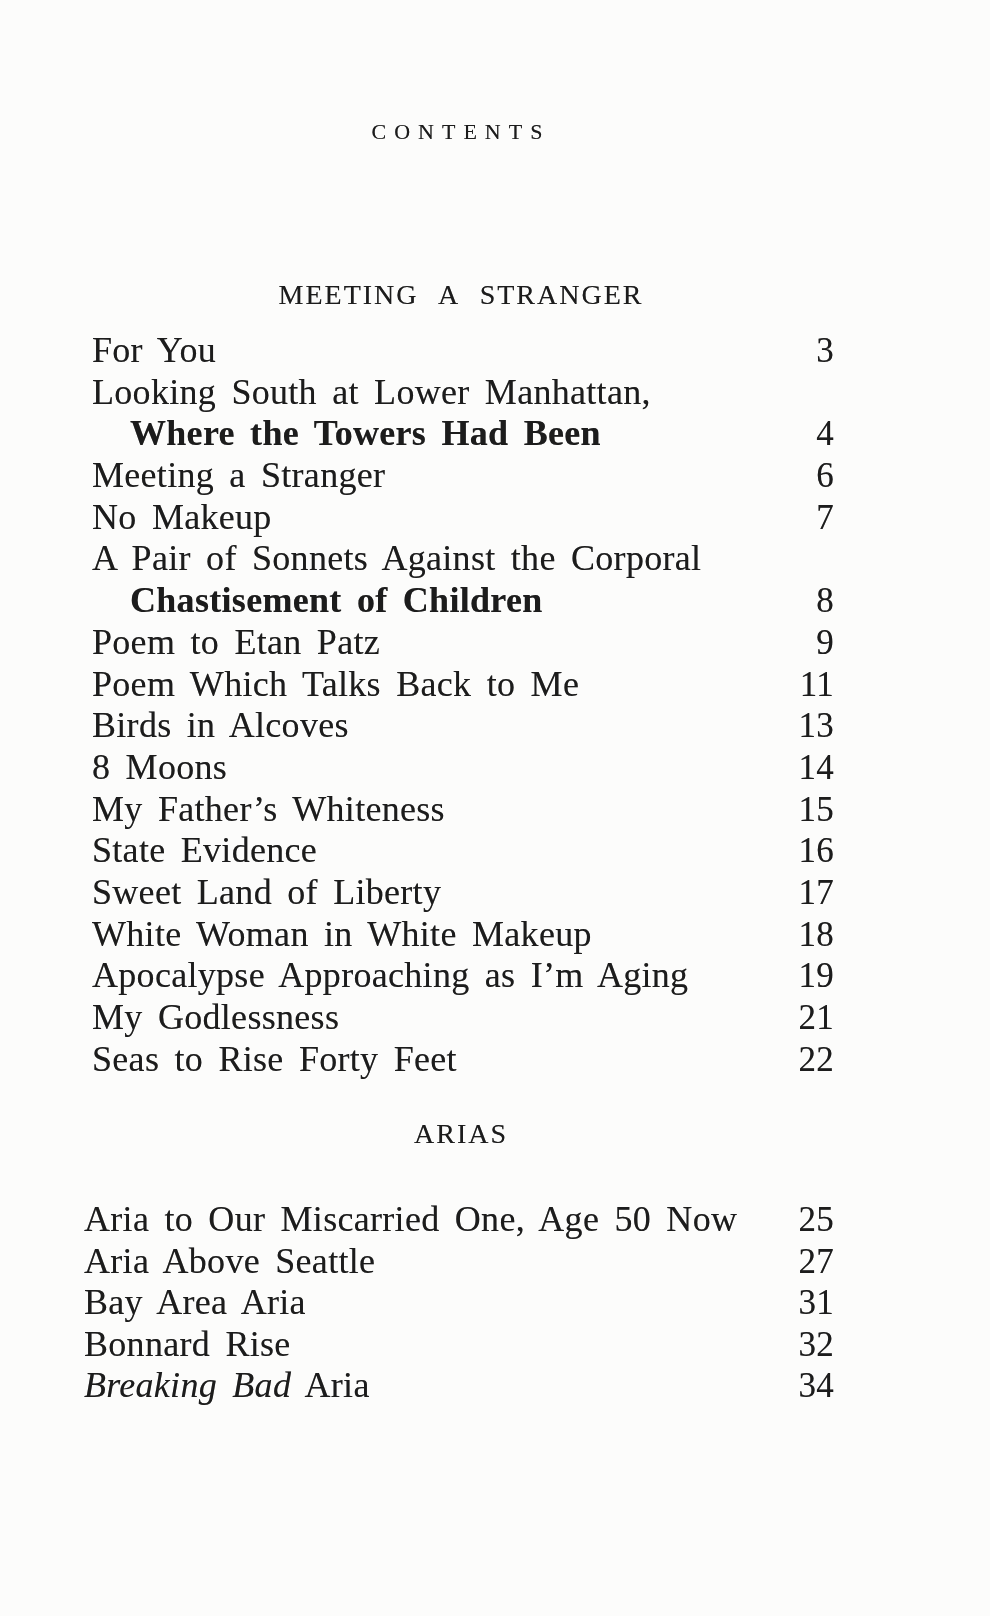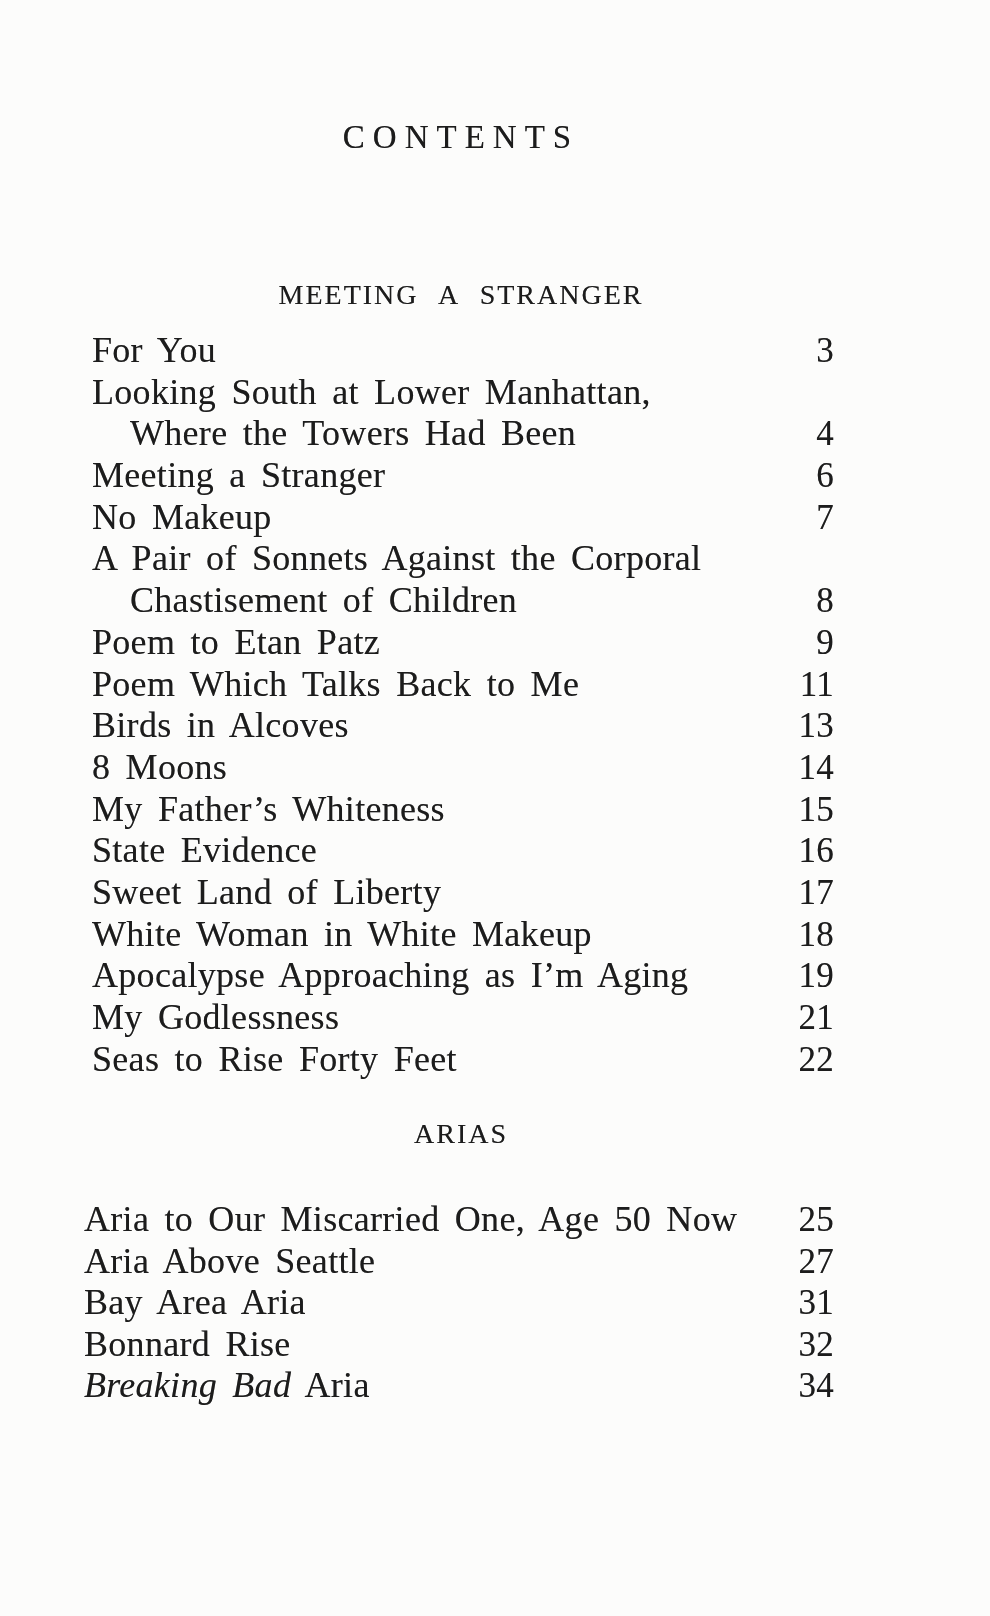--- a/index.html
+++ b/index.html
@@ -15,21 +15,21 @@
     overflow: hidden;
     font-family: "Liberation Serif", "DejaVu Serif", serif;
     color: #1c1c1c;
   }
   .book-title {
     position: absolute;
     left: 88px;
     width: 746px;
     top: 119px;
     text-align: center;
-    font-size: 33px;
+    font-size: 22px;
     letter-spacing: 8px;
     word-spacing: 4px;
     white-space: nowrap;
     text-shadow: 0 0 0.5px rgba(40,40,40,0.55);
   }
   .section-heading {
     position: absolute;
     left: 88px;
     width: 746px;
     text-align: center;
@@ -62,21 +62,21 @@
   .toc-row {
     display: flex;
     justify-content: space-between;
     align-items: baseline;
     height: 41.7px;
     line-height: 41.7px;
     white-space: nowrap;
   }
   .list-2 .toc-row { height: 41.5px; line-height: 41.5px; }
   .toc-row .entry-title { flex: 1 1 auto; overflow: visible; }
-  .toc-row .entry-title.indent { padding-left: 38px; }
+  .toc-row .entry-title.indent { padding-left: 38px; font-weight: bold; }
   .toc-row .entry-page {
     flex: 0 0 auto;
     min-width: 56px;
     text-align: right;
     font-size: 35px;
   }
   .entry-title i { font-style: italic; }
 </style>
 </head>
 <body>

